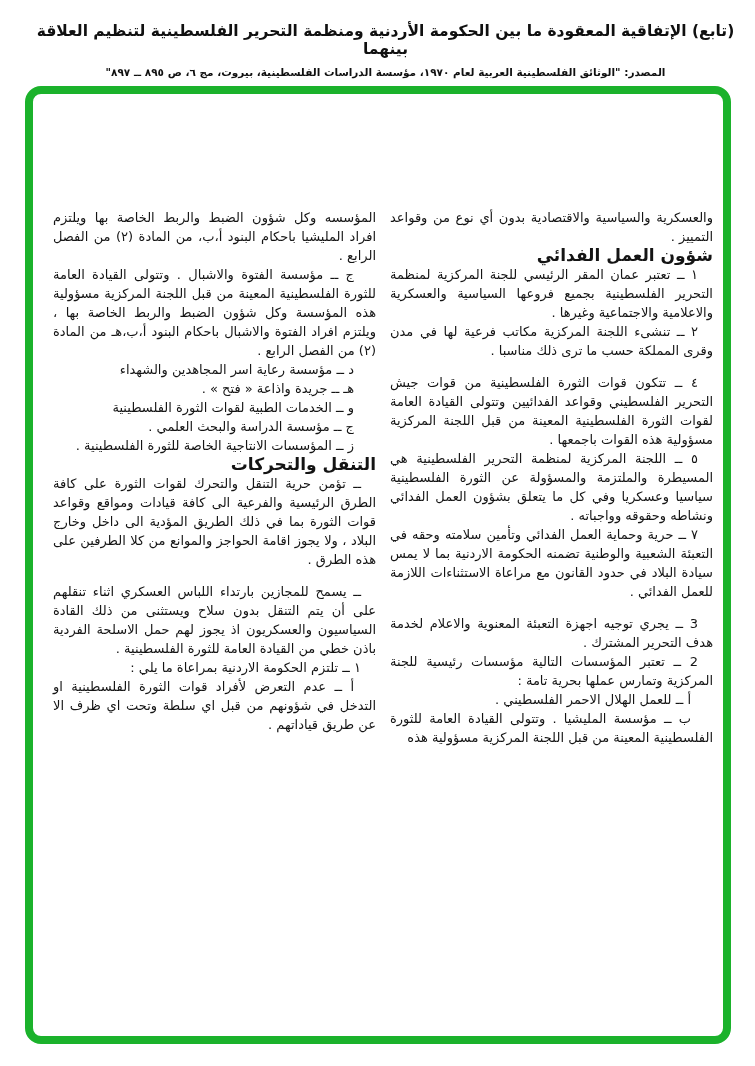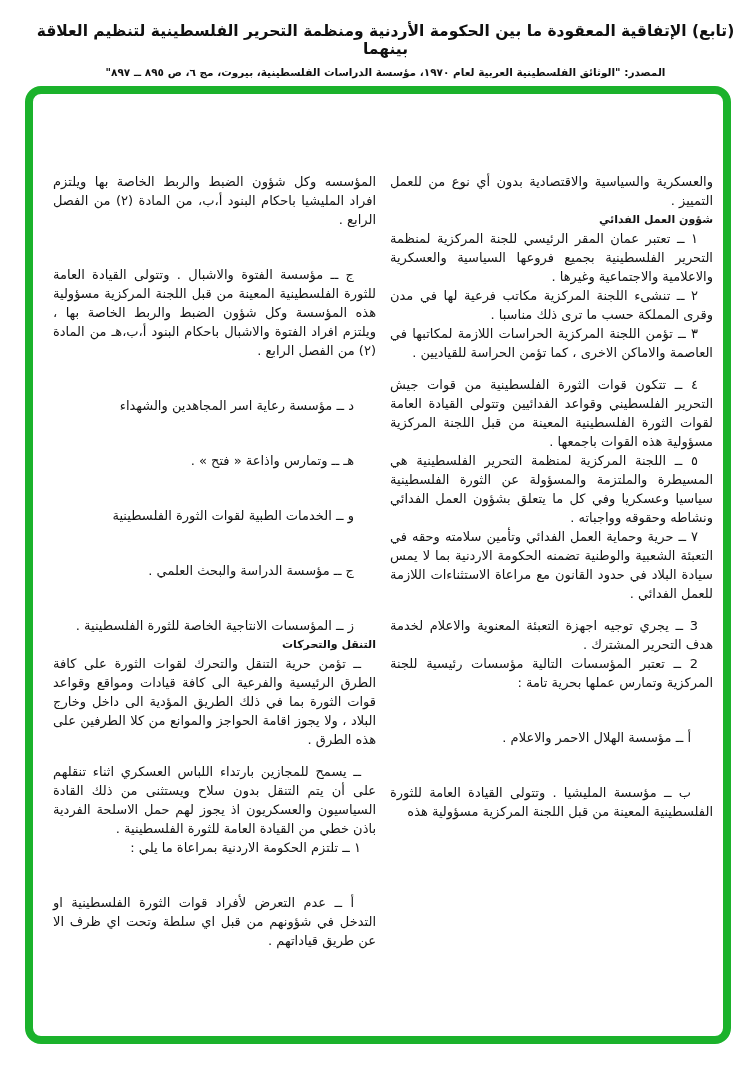--- a/index.html
+++ b/index.html
@@ -6,59 +6,58 @@
   .page{position:relative;width:755px;height:1066px;background:#ffffff;overflow:hidden;
         font-family:"DejaVu Sans",sans-serif;color:#141414;}
   .header{position:absolute;top:22px;left:16px;right:0;text-align:center;direction:rtl;}
   .doc-title{font-size:15.5px;font-weight:bold;letter-spacing:0;color:#101010;}
   .doc-source{font-size:10.5px;font-weight:bold;margin-top:8px;color:#101010;}
   .frame{position:absolute;left:25px;top:86px;width:706px;height:958px;
          border:8px solid #1bb22b;border-radius:16px;box-sizing:border-box;}
   .columns{position:absolute;top:172px;right:42px;width:660px;display:flex;direction:rtl;gap:14px;}
   .col{flex:1;direction:rtl;text-align:justify;font-size:13px;line-height:19px;}
   .para{margin:0;text-indent:15px;}
-  .cont{text-indent:0;}
-  .item{text-indent:22px;margin-top:36px;}
+  .cont{text-indent:0;margin-top:36px;}
+  .item{text-indent:22px;}
   .gap{margin-top:13px;}
-  .subhead{margin:0;font-size:11px;font-weight:bold;text-indent:0;text-align:right;}
+  .subhead{margin:0;font-size:17px;font-weight:bold;text-indent:0;text-align:right;}
 </style>
 </head>
 <body>
 
 <div class="page">
 
   <div class="header">
     <div class="doc-title">(تابع) الإتفاقية المعقودة ما بين الحكومة الأردنية ومنظمة التحرير الفلسطينية لتنظيم العلاقة بينهما</div>
     <div class="doc-source">المصدر: "الوثائق الفلسطينية العربية لعام ١٩٧٠، مؤسسة الدراسات الفلسطينية، بيروت، مج ٦، ص ٨٩٥ ــ ٨٩٧"</div>
   </div>
 
   <div class="frame"></div>
 
   <div class="columns">
 
     <div class="col">
-      <p class="para cont">والعسكرية والسياسية والاقتصادية بدون أي نوع من للعمل التمييز .</p>
+      <p class="para cont">والعسكرية والسياسية والاقتصادية بدون أي نوع من وقواعد التمييز .</p>
       <h3 class="subhead">شؤون العمل الفدائي</h3>
       <p class="para">١ ــ تعتبر عمان المقر الرئيسي للجنة المركزية لمنظمة التحرير الفلسطينية بجميع فروعها السياسية والعسكرية والاعلامية والاجتماعية وغيرها .</p>
       <p class="para">٢ ــ تنشىء اللجنة المركزية مكاتب فرعية لها في مدن وقرى المملكة حسب ما ترى ذلك مناسبا .</p>
-      <p class="para">٣ ــ تؤمن اللجنة المركزية الحراسات اللازمة لمكاتبها في العاصمة والاماكن الاخرى ، كما تؤمن الحراسة للقياديين .</p>
       <p class="para gap">٤ ــ تتكون قوات الثورة الفلسطينية من قوات جيش التحرير الفلسطيني وقواعد الفدائيين وتتولى القيادة العامة لقوات الثورة الفلسطينية المعينة من قبل اللجنة المركزية مسؤولية هذه القوات باجمعها .</p>
       <p class="para">٥ ــ اللجنة المركزية لمنظمة التحرير الفلسطينية هي المسيطرة والملتزمة والمسؤولة عن الثورة الفلسطينية سياسيا وعسكريا وفي كل ما يتعلق بشؤون العمل الفدائي ونشاطه وحقوقه وواجباته .</p>
       <p class="para">٧ ــ حرية وحماية العمل الفدائي وتأمين سلامته وحقه في التعبئة الشعبية والوطنية تضمنه الحكومة الاردنية بما لا يمس سيادة البلاد في حدود القانون مع مراعاة الاستثناءات اللازمة للعمل الفدائي .</p>
       <p class="para gap">3 ــ يجري توجيه اجهزة التعبئة المعنوية والاعلام لخدمة هدف التحرير المشترك .</p>
       <p class="para">2 ــ تعتبر المؤسسات التالية مؤسسات رئيسية للجنة المركزية وتمارس عملها بحرية تامة :</p>
-      <p class="para item">أ ــ مؤسسة الهلال الاحمر والاعلام .</p>
+      <p class="para item">أ ــ للعمل الهلال الاحمر الفلسطيني .</p>
       <p class="para item">ب ــ مؤسسة المليشيا . وتتولى القيادة العامة للثورة الفلسطينية المعينة من قبل اللجنة المركزية مسؤولية هذه</p>
     </div>
 
     <div class="col">
       <p class="para cont">المؤسسه وكل شؤون الضبط والربط الخاصة بها ويلتزم افراد المليشيا باحكام البنود أ،ب، من المادة (٢) من الفصل الرابع .</p>
       <p class="para item">ج ــ مؤسسة الفتوة والاشبال . وتتولى القيادة العامة للثورة الفلسطينية المعينة من قبل اللجنة المركزية مسؤولية هذه المؤسسة وكل شؤون الضبط والربط الخاصة بها ، ويلتزم افراد الفتوة والاشبال باحكام البنود أ،ب،هـ من المادة (٢) من الفصل الرابع .</p>
       <p class="para item">د ــ مؤسسة رعاية اسر المجاهدين والشهداء</p>
-      <p class="para item">هـ ــ وتمارس واذاعة « فتح » .</p>
+      <p class="para item">هـ ــ جريدة واذاعة « فتح » .</p>
       <p class="para item">و ــ الخدمات الطبية لقوات الثورة الفلسطينية</p>
       <p class="para item">ج ــ مؤسسة الدراسة والبحث العلمي .</p>
       <p class="para item">ز ــ المؤسسات الانتاجية الخاصة للثورة الفلسطينية .</p>
       <h3 class="subhead">التنقل والتحركات</h3>
       <p class="para">ــ تؤمن حرية التنقل والتحرك لقوات الثورة على كافة الطرق الرئيسية والفرعية الى كافة قيادات ومواقع وقواعد قوات الثورة بما في ذلك الطريق المؤدية الى داخل وخارج البلاد ، ولا يجوز اقامة الحواجز والموانع من كلا الطرفين على هذه الطرق .</p>
       <p class="para gap">ــ يسمح للمجازين بارتداء اللباس العسكري اثناء تنقلهم على أن يتم التنقل بدون سلاح ويستثنى من ذلك القادة السياسيون والعسكريون اذ يجوز لهم حمل الاسلحة الفردية باذن خطي من القيادة العامة للثورة الفلسطينية .</p>
       <p class="para">١ ــ تلتزم الحكومة الاردنية بمراعاة ما يلي :</p>
       <p class="para item">أ ــ عدم التعرض لأفراد قوات الثورة الفلسطينية او التدخل في شؤونهم من قبل اي سلطة وتحت اي ظرف الا عن طريق قياداتهم .</p>
     </div>
 

